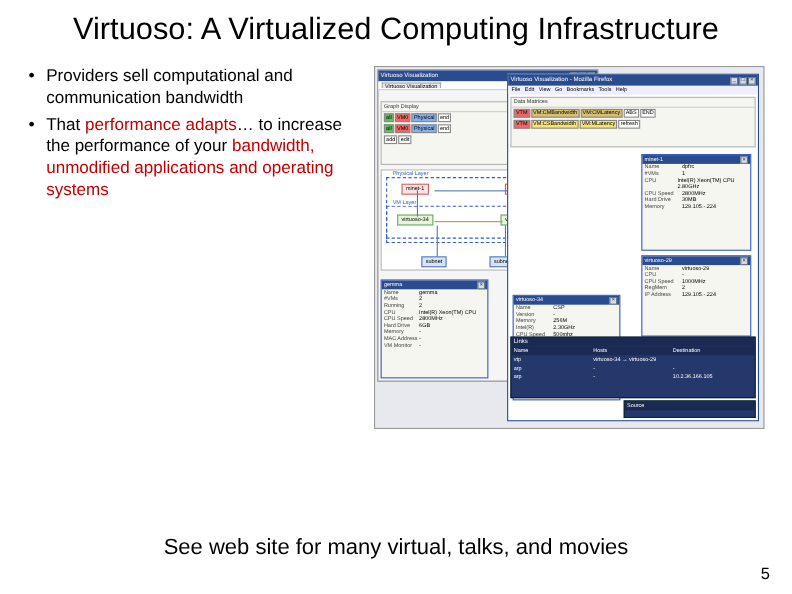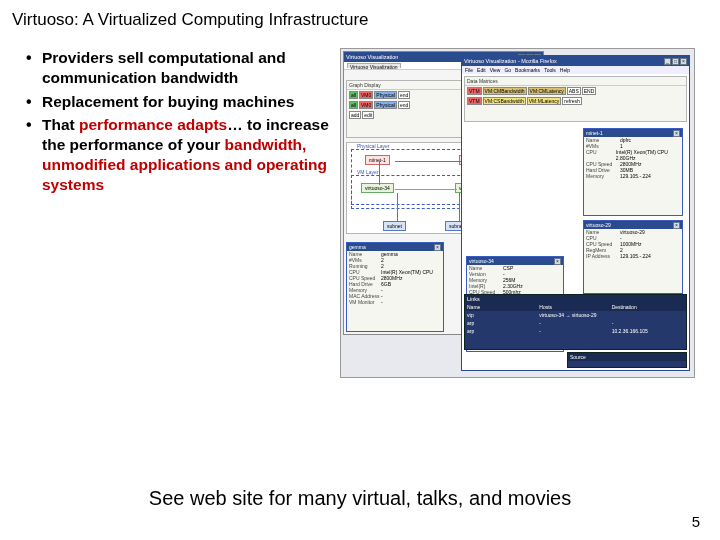--- a/index.html
+++ b/index.html
@@ -5,34 +5,34 @@
   * { box-sizing: border-box; margin: 0; padding: 0; }
   body {
     width: 720px; height: 540px;
     background: #fff;
     font-family: Arial, Helvetica, sans-serif;
     color: #000;
     position: relative;
     overflow: hidden;
   }
   .title {
-    font-size: 17px;
+    font-size: 28px;
+    text-align: center;
     padding: 10px 12px 18px 12px;
     font-weight: 400;
   }
   .content {
     display: flex;
     padding: 0 8px 0 20px;
     gap: 10px;
   }
   .bullets {
     width: 310px;
     font-size: 15.5px;
     line-height: 1.28;
-    font-weight: bold;
   }
   .bullets ul { list-style: none; }
   .bullets li {
     position: relative;
     padding-left: 22px;
     margin-bottom: 4px;
   }
   .bullets li::before {
     content: "•";
     position: absolute;
@@ -167,21 +167,20 @@
 </style>
 </head>
 <body>
 
 <h1 class="title">Virtuoso: A Virtualized Computing Infrastructure</h1>
 
 <div class="content">
   <div class="bullets">
     <ul>
       <li>Providers sell computational and communication bandwidth</li>
-      <li>Replacement for buying machines</li>
       <li>That <span class="accent">performance adapts</span>… to increase the performance of your <span class="accent">bandwidth, unmodified applications and operating systems</span></li>
     </ul>
   </div>
 
   <div class="figure">
 
     <div class="win-grey">
       <div class="titlebar">
         <span>Virtuoso Visualization</span>
         <div class="win-ctrls">

